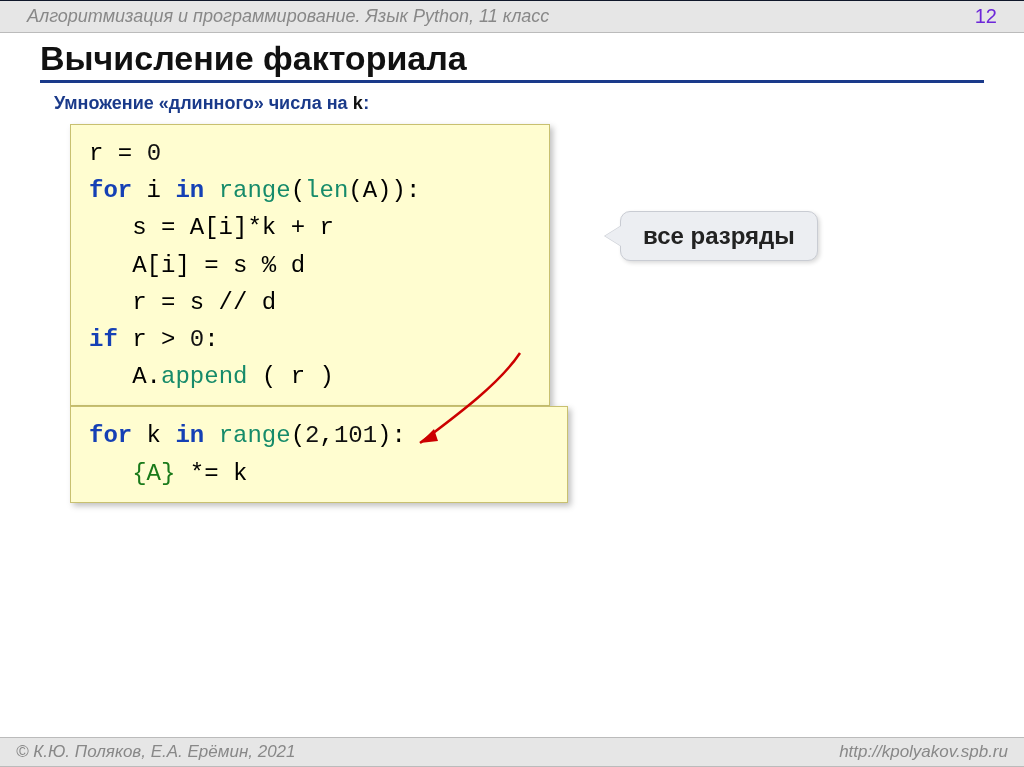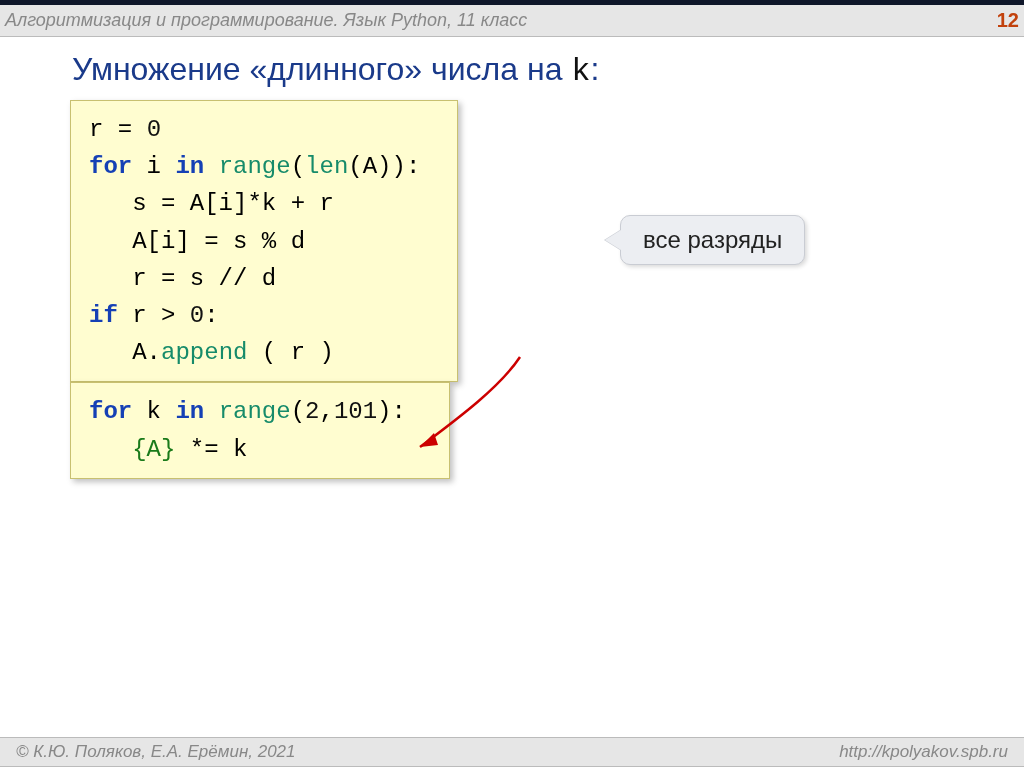--- a/index.html
+++ b/index.html
@@ -6,59 +6,60 @@
   body {
     width: 1024px;
     height: 767px;
     background: #fff;
     font-family: Arial, Helvetica, sans-serif;
     position: relative;
     overflow: hidden;
   }
   .topbar {
     background: #e6e6e6;
-    border-top: 5px solid #0f172a;
+    border-top: 1px solid #0f172a;
     border-bottom: 1px solid #bbb;
-    padding: 4px 5px;
+    padding: 4px 27px;
     display: flex;
     justify-content: space-between;
     align-items: center;
     font-style: italic;
     color: #888;
     font-size: 18px;
   }
-  .topbar .pageno { font-weight: bold; font-size: 20px; font-style: normal; color: #c2410c; }
+  .topbar .pageno { font-weight: normal; font-size: 20px; font-style: normal; color: #6d28d9; }
   .content { padding: 6px 40px 0 40px; position: relative; }
   .title {
     font-size: 34px;
     font-weight: bold;
     color: #111;
     border-bottom: 3px solid #1a3a8a;
     padding-bottom: 2px;
     margin-bottom: 10px;
   }
   .subtitle {
-    font-size: 32px;
+    font-size: 18px;
     color: #1a3a8a;
-    margin: 8px 0 10px 32px;
+    margin: 8px 0 10px 14px;
+    font-weight: bold;
   }
   .subtitle .kvar { font-family: "Courier New", monospace; color: #111; }
   .codebox {
     background: #fffdd0;
     border: 1px solid #c8c070;
     box-shadow: 3px 3px 6px rgba(0,0,0,0.25);
     font-family: "Courier New", monospace;
     font-size: 24px;
     line-height: 1.55;
     padding: 10px 18px;
     margin-left: 30px;
     white-space: pre;
-    width: 388px;
+    width: 480px;
   }
-  .codebox2 { width: 380px; }
+  .codebox2 { width: 498px; }
   .kw   { color: #1540b5; font-weight: bold; }
   .func { color: #168b6a; }
   .num  { color: #111; }
   .callout {
     position: absolute;
     background: #eceef2;
     border: 1px solid #c9ccd3;
     border-radius: 10px;
     padding: 10px 22px;
     font-size: 24px;
@@ -71,21 +72,21 @@
     position: absolute;
     width: 0; height: 0;
     border-top: 10px solid transparent;
     border-bottom: 10px solid transparent;
     border-right: 16px solid #eceef2;
     left: -16px;
     top: 50%;
     transform: translateY(-50%);
     filter: drop-shadow(-1px 0 0 #c9ccd3);
   }
-  .callout1 { top: 178px; left: 620px; }
+  .callout1 { top: 178px; left: 620px; font-weight: bold; }
   .callout2 { top: 328px; left: 570px; line-height: 1.2; }
   .arrow-svg {
     position: absolute;
     top: 310px;
     left: 400px;
     width: 150px;
     height: 120px;
     pointer-events: none;
   }
   .footer {
@@ -106,20 +107,21 @@
 </head>
 <body>
 
 <div class="topbar">
   <span>Алгоритмизация и программирование. Язык Python, 11 класс</span>
   <span class="pageno">12</span>
 </div>
 
 <div class="content">
 
+  <div class="title">Вычисление факториала</div>
 
   <div class="subtitle">
     <span>Умножение «длинного» числа на </span><span class="kvar">k</span><span>:</span>
   </div>
 
   <div class="codebox"><span>r</span><span> = </span><span class="num">0</span>
 <span class="kw">for</span><span> i </span><span class="kw">in</span><span> </span><span class="func">range</span><span>(</span><span class="func">len</span><span>(A)):</span>
 <span>   s = A[i]*k + r</span>
 <span>   A[i] = s % d</span>
 <span>   r = s // d</span>

